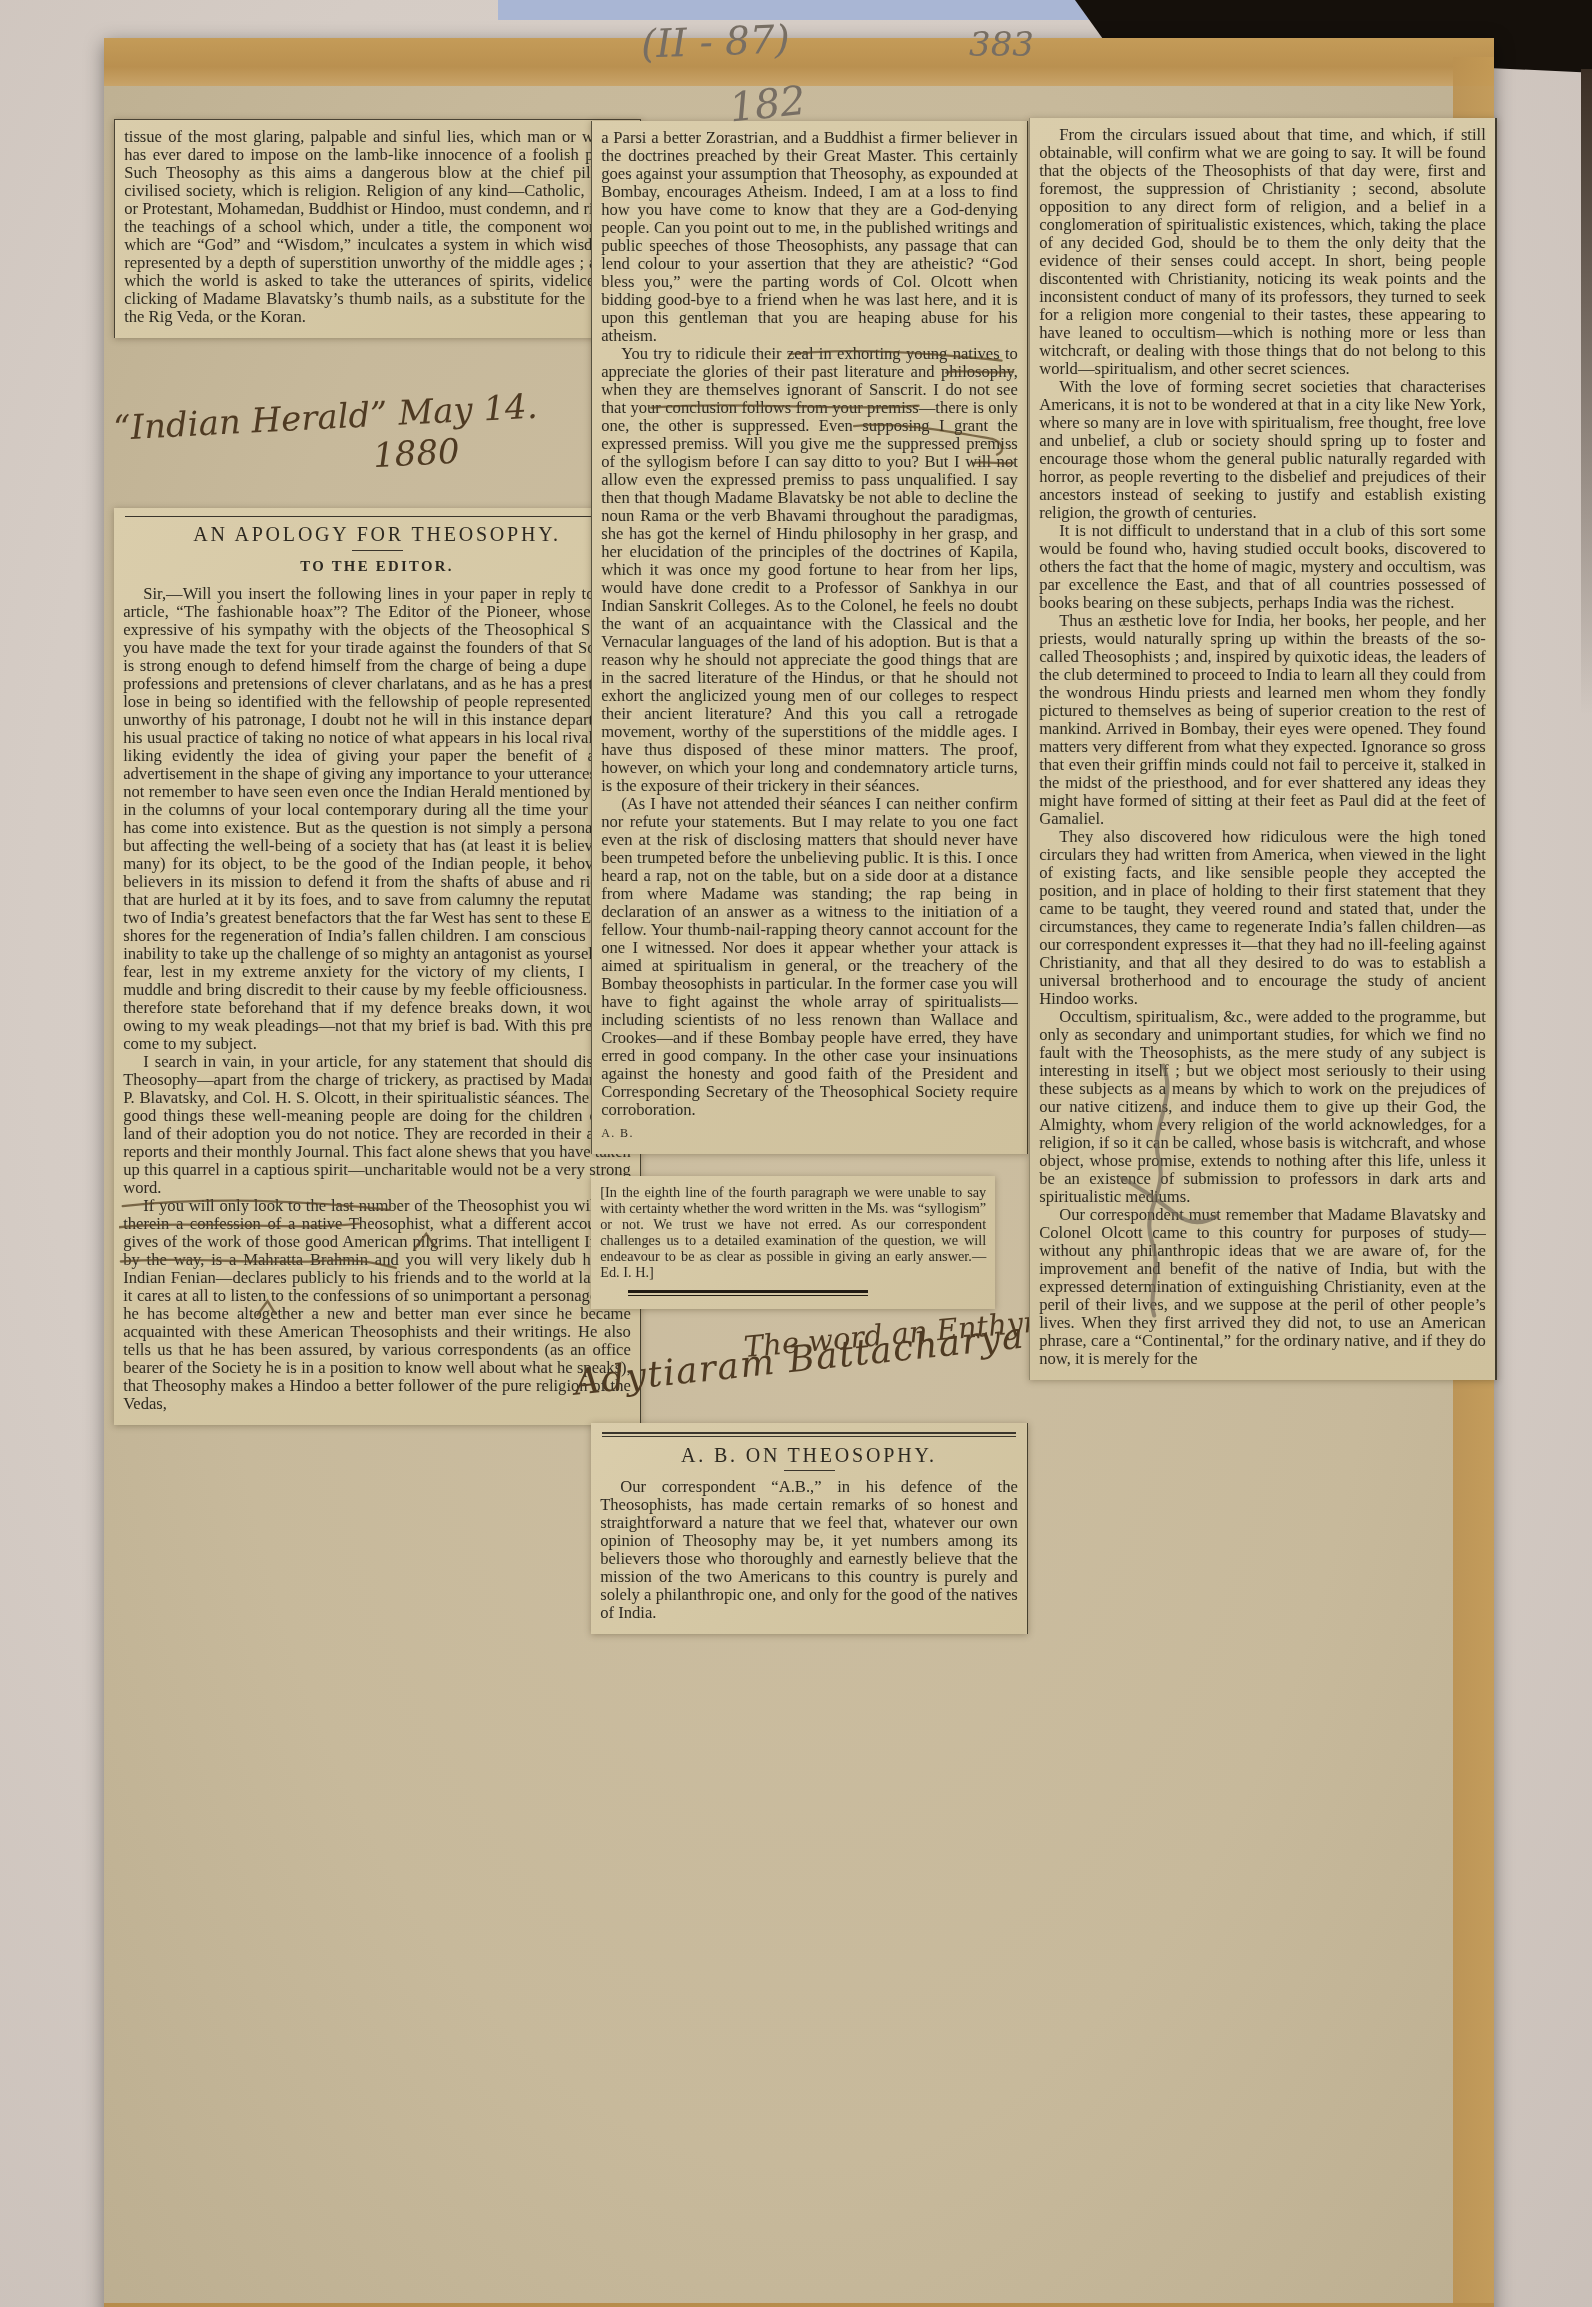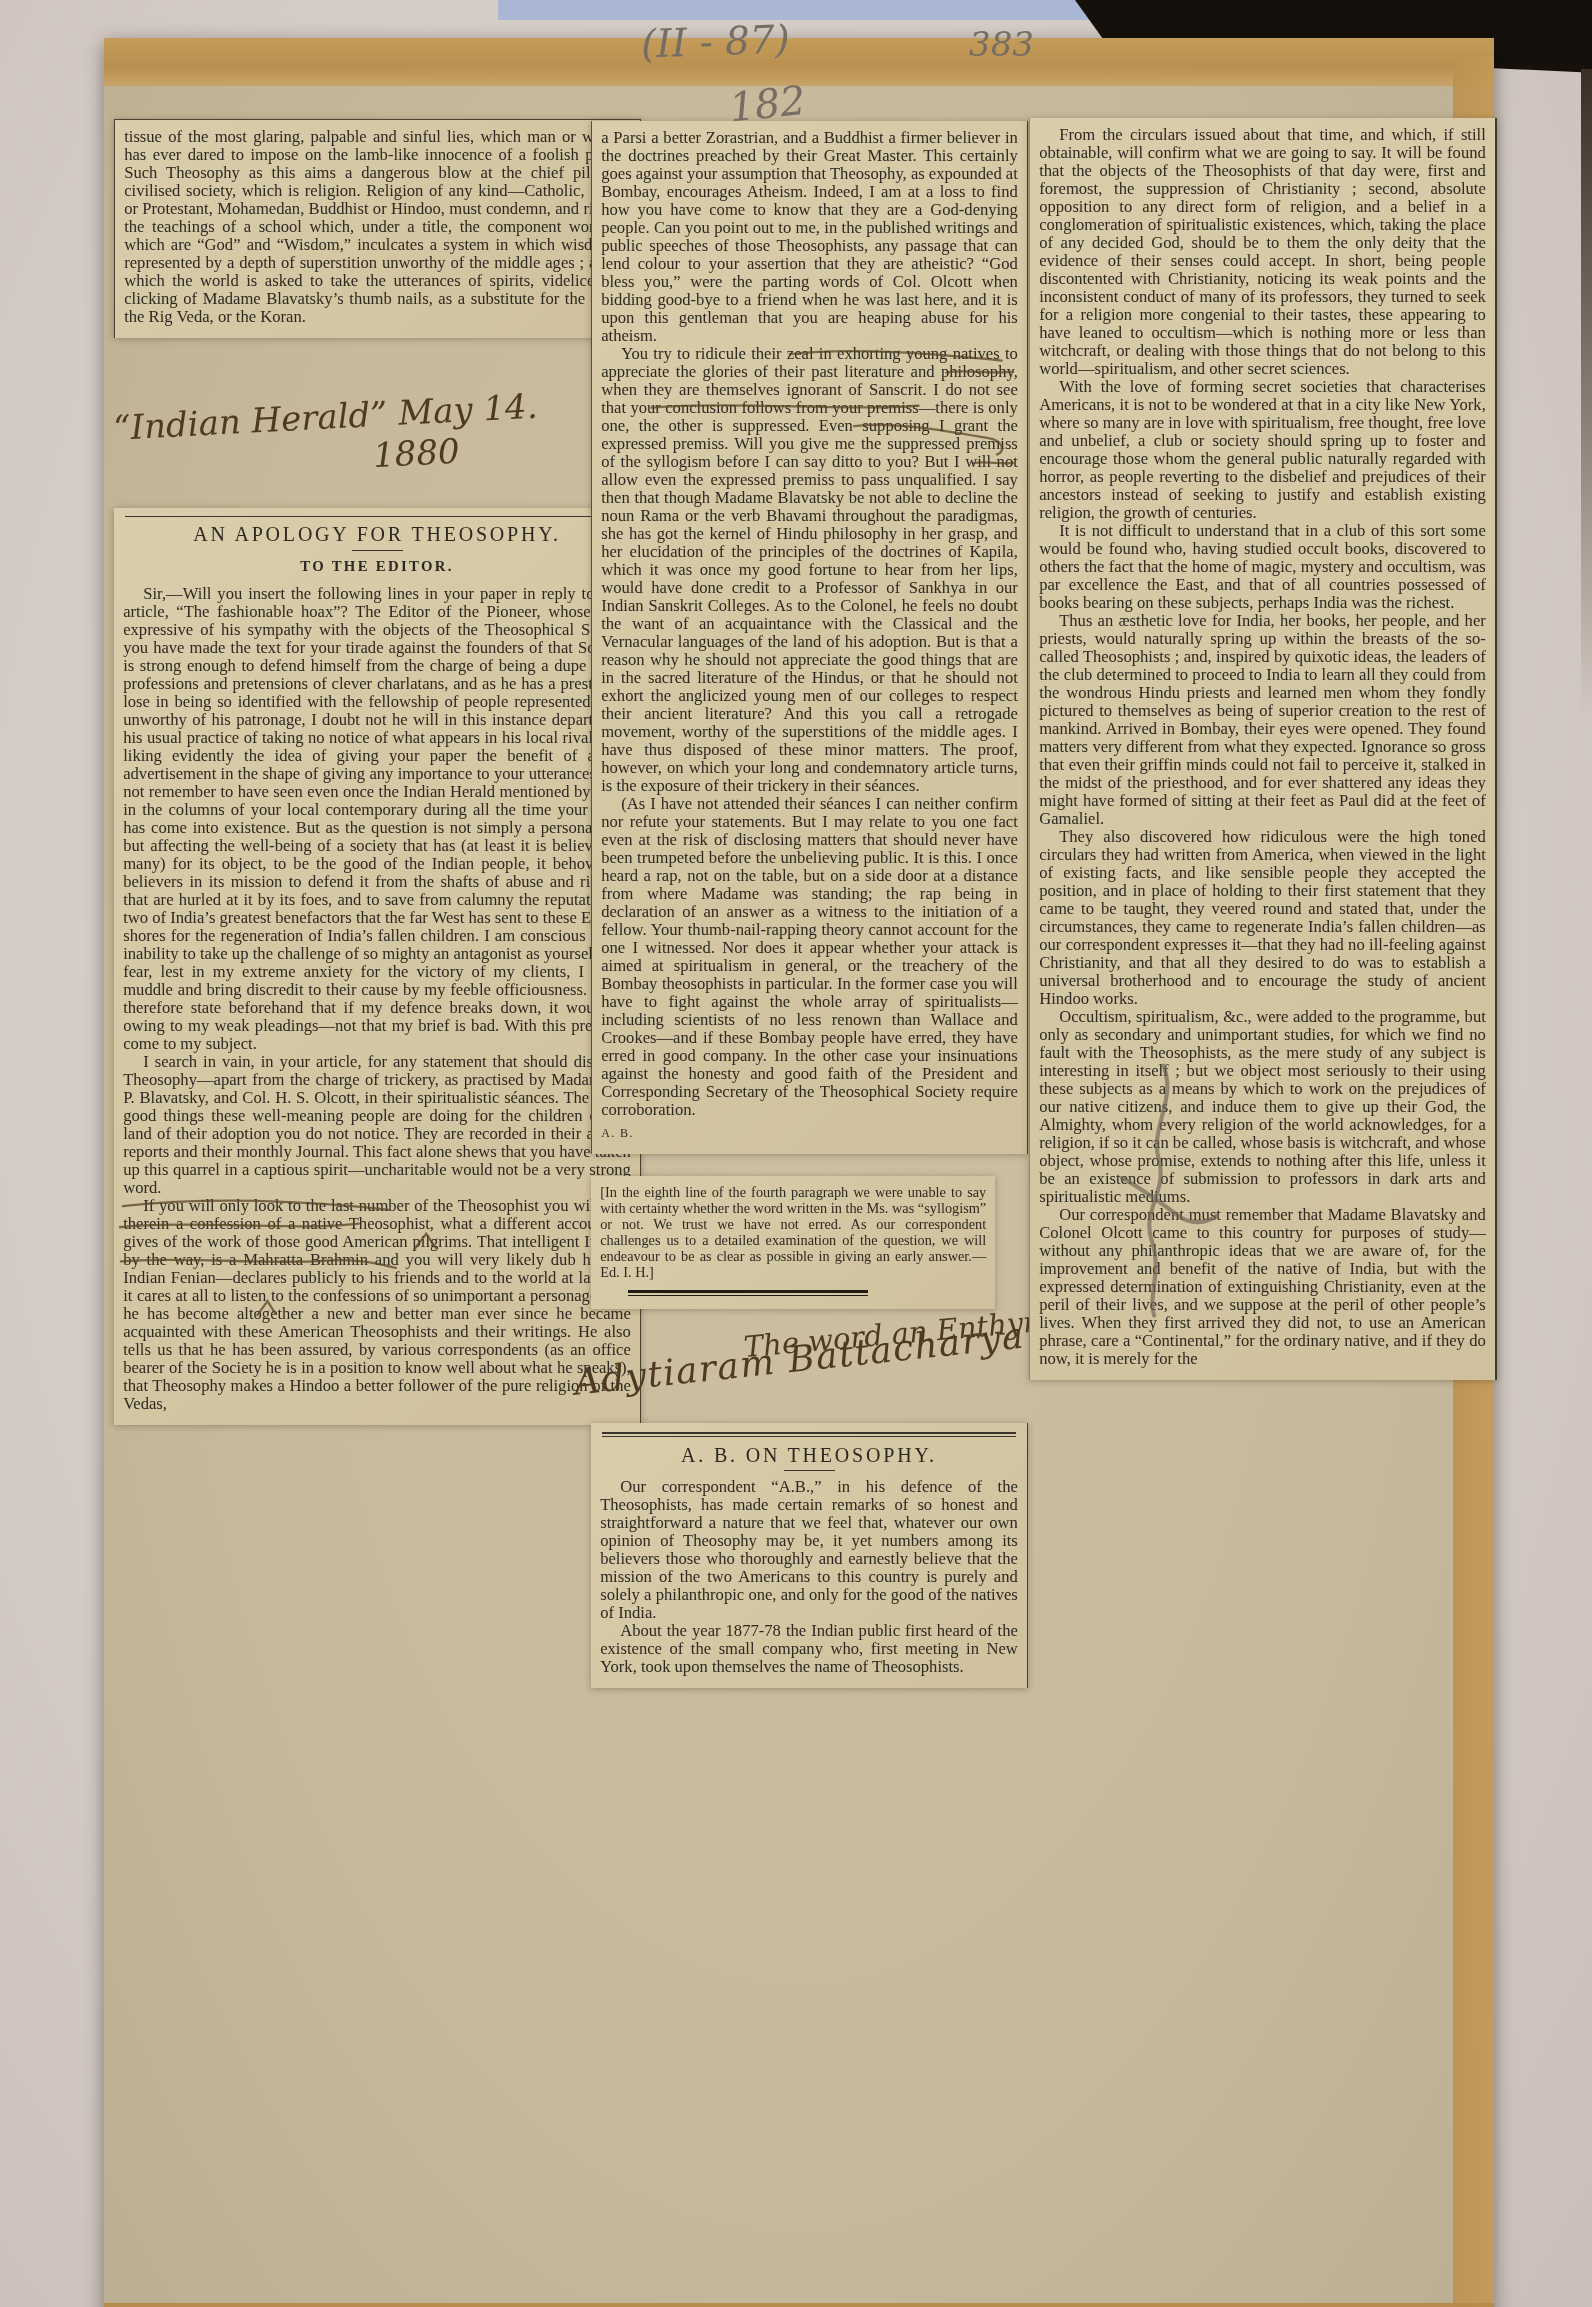--- a/index.html
+++ b/index.html
@@ -146,21 +146,20 @@
     </div>
 
     <div class="hw hw-signature">Adytiaram Battacharya F.T.S.</div>
 
     <div class="clip rule-r" style="margin-top:44px;">
       <div class="head-rule thick"></div>
       <div class="head-rule"></div>
       <h2 class="headline">A. B. ON THEOSOPHY.</h2>
       <div class="dash-rule"></div>
       <p>Our correspondent “A.B.,” in his defence of the Theosophists, has made certain remarks of so honest and straightforward a nature that we feel that, whatever our own opinion of Theosophy may be, it yet numbers among its believers those who thoroughly and earnestly believe that the mission of the two Americans to this country is purely and solely a philanthropic one, and only for the good of the natives of India.</p>
-      <p>About the year 1877-78 the Indian public first heard of the existence of the small company who, first meeting in New York, took upon themselves the name of Theosophists.</p>
     </div>
   </div>
 
   <div class="col" id="col3">
     <div class="clip rule-col3">
       <p>From the circulars issued about that time, and which, if still obtainable, will confirm what we are going to say. It will be found that the objects of the Theosophists of that day were, first and foremost, the suppression of Christianity ; second, absolute opposition to any direct form of religion, and a belief in a conglomeration of spiritualistic existences, which, taking the place of any decided God, should be to them the only deity that the evidence of their senses could accept. In short, being people discontented with Christianity, noticing its weak points and the inconsistent conduct of many of its professors, they turned to seek for a religion more congenial to their tastes, these appearing to have leaned to occultism—which is nothing more or less than witchcraft, or dealing with those things that do not belong to this world—spiritualism, and other secret sciences.</p>
       <p>With the love of forming secret societies that characterises Americans, it is not to be wondered at that in a city like New York, where so many are in love with spiritualism, free thought, free love and unbelief, a club or society should spring up to foster and encourage those whom the general public naturally regarded with horror, as people reverting to the disbelief and prejudices of their ancestors instead of seeking to justify and establish existing religion, the growth of centuries.</p>
       <p>It is not difficult to understand that in a club of this sort some would be found who, having studied occult books, discovered to others the fact that the home of magic, mystery and occultism, was par excellence the East, and that of all countries possessed of books bearing on these subjects, perhaps India was the richest.</p>
       <p>Thus an æsthetic love for India, her books, her people, and her priests, would naturally spring up within the breasts of the so-called Theosophists ; and, inspired by quixotic ideas, the leaders of the club determined to proceed to India to learn all they could from the wondrous Hindu priests and learned men whom they fondly pictured to themselves as being of superior creation to the rest of mankind. Arrived in Bombay, their eyes were opened. They found matters very different from what they expected. Ignorance so gross that even their griffin minds could not fail to perceive it, stalked in the midst of the priesthood, and for ever shattered any ideas they might have formed of sitting at their feet as Paul did at the feet of Gamaliel.</p>
       <p>They also discovered how ridiculous were the high toned circulars they had written from America, when viewed in the light of existing facts, and like sensible people they accepted the position, and in place of holding to their first statement that they came to be taught, they veered round and stated that, under the circumstances, they came to regenerate India’s fallen children—as our correspondent expresses it—that they had no ill-feeling against Christianity, and that all they desired to do was to establish a universal brotherhood and to encourage the study of ancient Hindoo works.</p>

